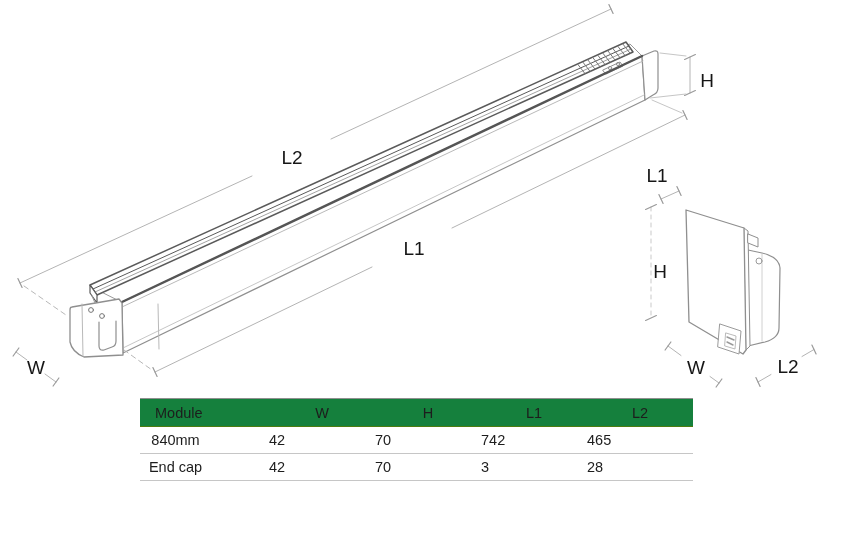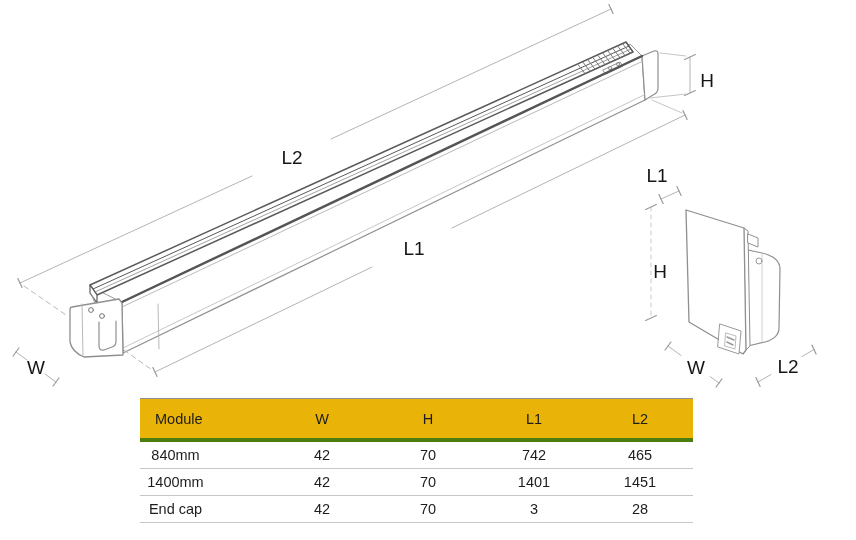--- a/index.html
+++ b/index.html
@@ -2,24 +2,24 @@
 <html><head>
 <meta charset="utf-8">
 <style>
   html,body{margin:0;padding:0;background:#ffffff;}
   .stage{position:relative;width:856px;height:540px;background:#fff;overflow:hidden;
          font-family:"Liberation Sans",sans-serif;}
   svg{position:absolute;left:0;top:0;}
   .dim-label{font-family:"Liberation Sans",sans-serif;font-size:19px;fill:#161616;}
   table.spec{position:absolute;left:140px;top:398px;width:553px;border-collapse:collapse;
              table-layout:fixed;font-family:"Liberation Sans",sans-serif;font-size:14.5px;color:#1d1d1d;}
-  table.spec th{background:#eab308;border-top:1px solid #8f8f8f;border-bottom:4px solid #4d7c0f;
-                font-weight:400;height:27px;text-align:center;padding:6px;}
+  table.spec th{background:#15803d;border-top:1px solid #8f8f8f;border-bottom:1px solid #4d7c0f;
+                font-weight:400;height:27px;text-align:center;padding:0;}
   table.spec th.col-mod{text-align:left;padding-left:15px;}
-  table.spec td{border-bottom:1px solid #c6c6c6;height:26px;text-align:center;padding:0;
+  table.spec td{border-bottom:1px solid #c6c6c6;height:26px;padding:0;
                 background:#fff;}
   table.spec td.col-mod{text-align:center;padding-right:58px;}
 </style>
 </head>
 <body>
 
 <div class="stage">
 
 <svg width="856" height="400" viewBox="0 0 856 400">
 
@@ -184,27 +184,20 @@
     </thead>
     <tbody>
       <tr>
         <td class="col-mod">840mm</td>
         <td>42</td>
         <td>70</td>
         <td>742</td>
         <td>465</td>
       </tr>
       <tr>
-        <td class="col-mod">1400mm</td>
-        <td>42</td>
-        <td>70</td>
-        <td>1401</td>
-        <td>1451</td>
-      </tr>
-      <tr>
         <td class="col-mod">End cap</td>
         <td>42</td>
         <td>70</td>
         <td>3</td>
         <td>28</td>
       </tr>
     </tbody>
   </table>
 </div>
 

